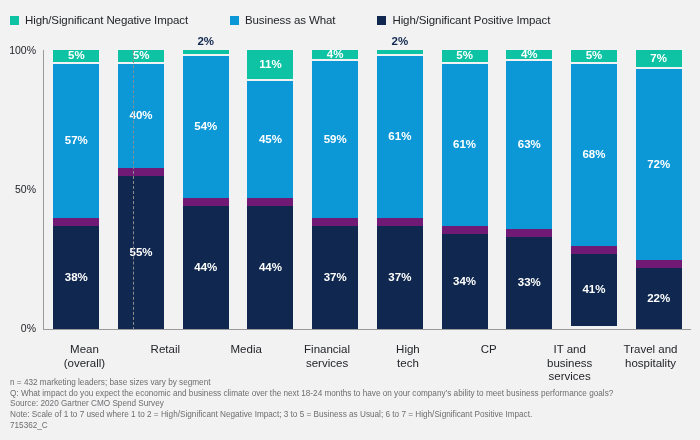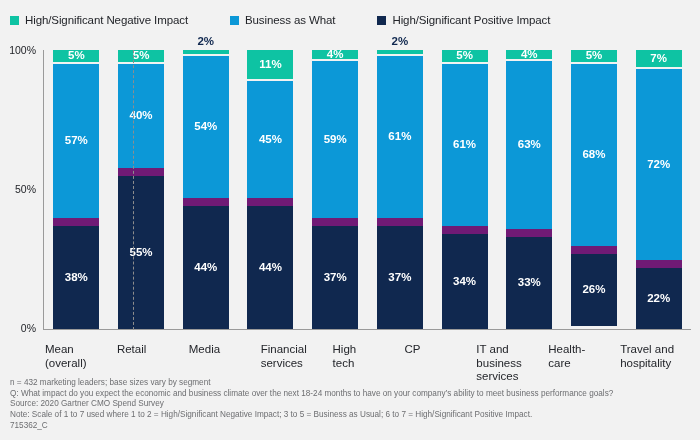--- a/index.html
+++ b/index.html
@@ -157,21 +157,21 @@
   
   .x-labels {
     position: absolute;
     left: 44px;
     top: 343px;
     width: 647px;
     display: flex;
   }
   .x-label {
     flex: 1 1 0;
-    text-align: left;
+    text-align: center;
     font-size: 11.5px;
     line-height: 13.5px;
     color: #23252a;
     padding: 0 1px;
     box-sizing: border-box;
   }
 
   
   .footnotes {
     position: absolute;
@@ -325,21 +325,21 @@
         </div>
         <div class="col">
           <div class="bar">
             <div class="seg seg-neg" style="height: 13.95px; background: rgb(14, 195, 163);">
               <span class="seg-label">5%</span>
             </div>
             <div class="seg seg-bau" style="height: 189.72px; background: rgb(12, 152, 215);">
               <span class="seg-label">68%</span>
             </div>
             <div class="seg seg-pos" style="height: 72.54px; background: rgb(16, 40, 79);">
-              <span class="seg-label">26%</span>
+              <span class="seg-label">41%</span>
             </div>
           </div>
         </div>
         <div class="col">
           <div class="bar">
             <div class="seg seg-neg" style="height: 19.53px; background: rgb(14, 195, 163);">
               <span class="seg-label">7%</span>
             </div>
             <div class="seg seg-bau" style="height: 200.88px; background: rgb(12, 152, 215);">
               <span class="seg-label">72%</span>
@@ -354,21 +354,20 @@
   </div>
 
   <div class="x-labels" id="x-labels">
       <div class="x-label">Mean<br>(overall)</div>
       <div class="x-label">Retail</div>
       <div class="x-label">Media</div>
       <div class="x-label">Financial<br>services</div>
       <div class="x-label">High<br>tech</div>
       <div class="x-label">CP</div>
       <div class="x-label">IT and<br>business<br>services</div>
-      <div class="x-label">Health-<br>care</div>
       <div class="x-label">Travel and<br>hospitality</div>
     </div>
 
   <div class="footnotes">
     <div class="footnote">n = 432 marketing leaders; base sizes vary by segment</div>
     <div class="footnote">Q: What impact do you expect the economic and business climate over the next 18-24 months to have on your company’s ability to meet business performance goals?</div>
     <div class="footnote">Source: 2020 Gartner CMO Spend Survey</div>
     <div class="footnote">Note: Scale of 1 to 7 used where 1 to 2 = High/Significant Negative Impact; 3 to 5 = Business as Usual; 6 to 7 = High/Significant Positive Impact.</div>
     <div class="footnote code">715362_C</div>
   </div>

